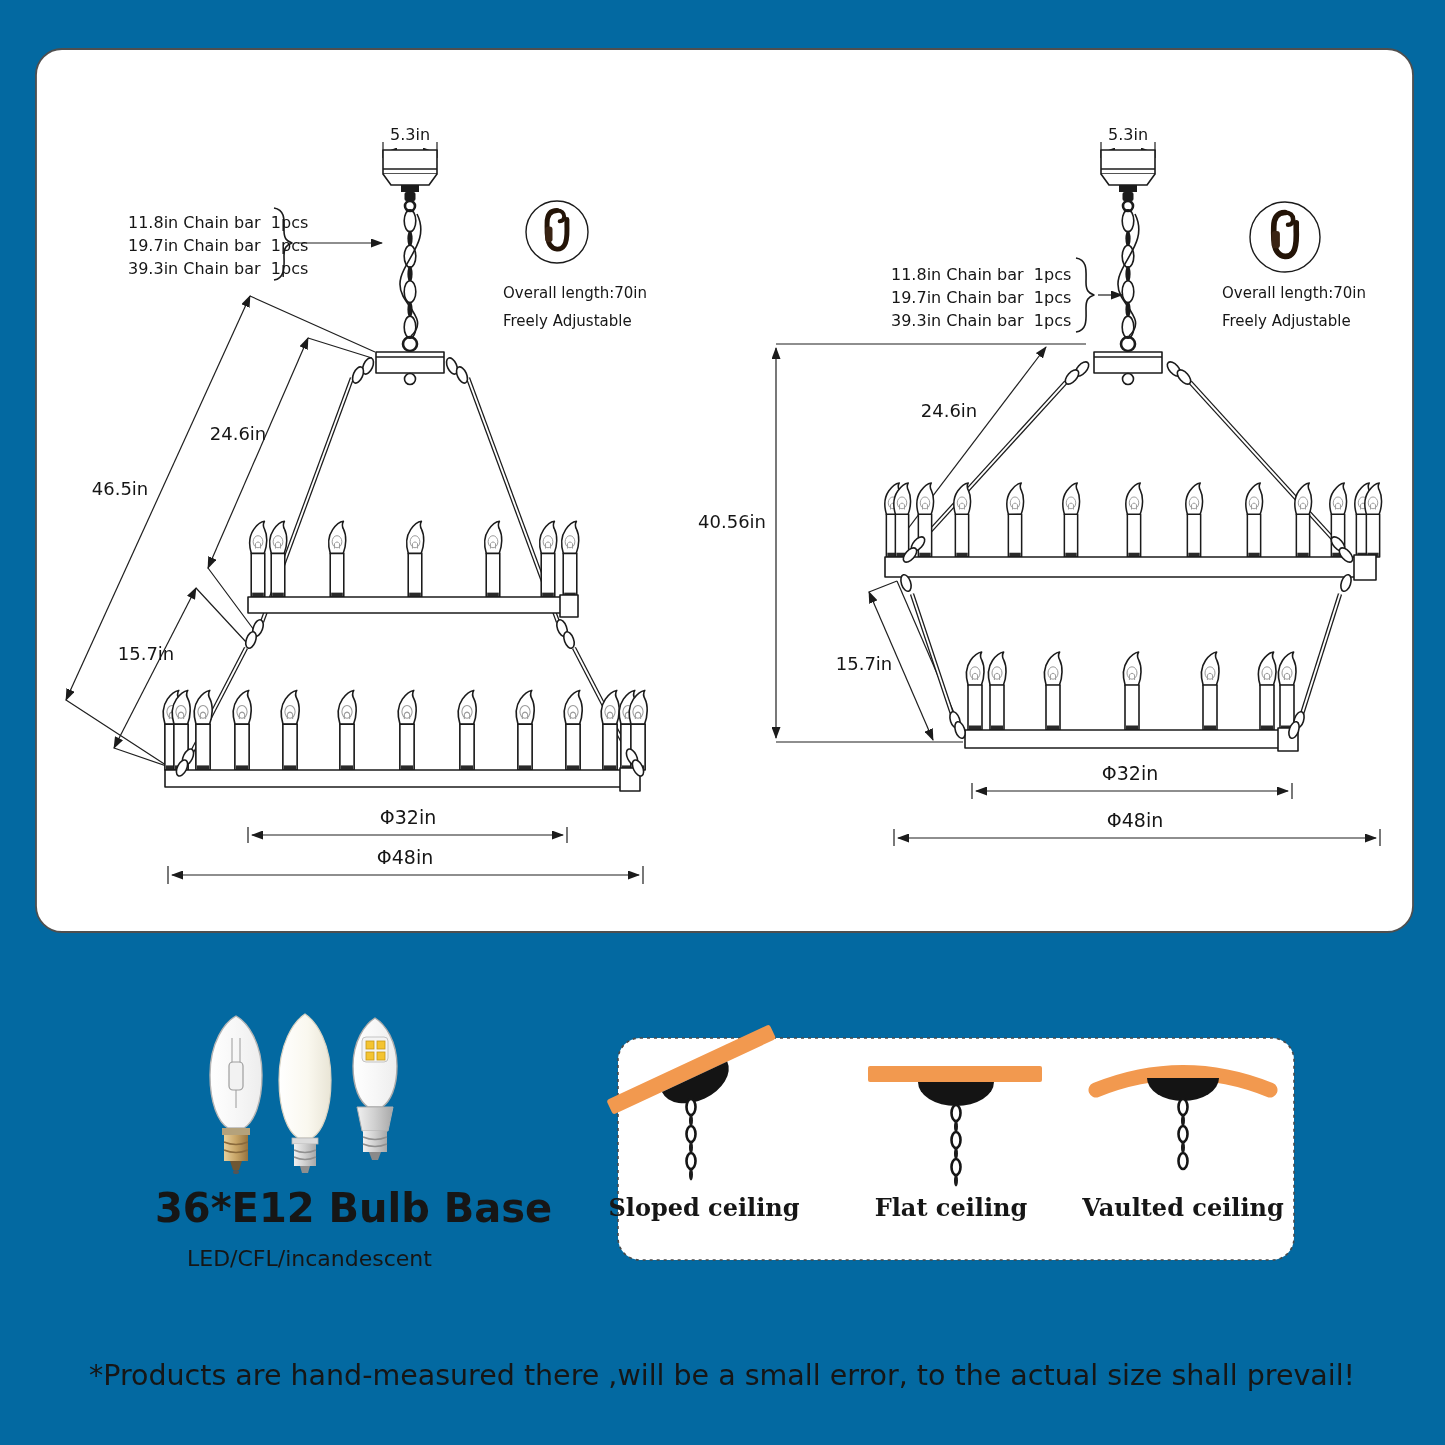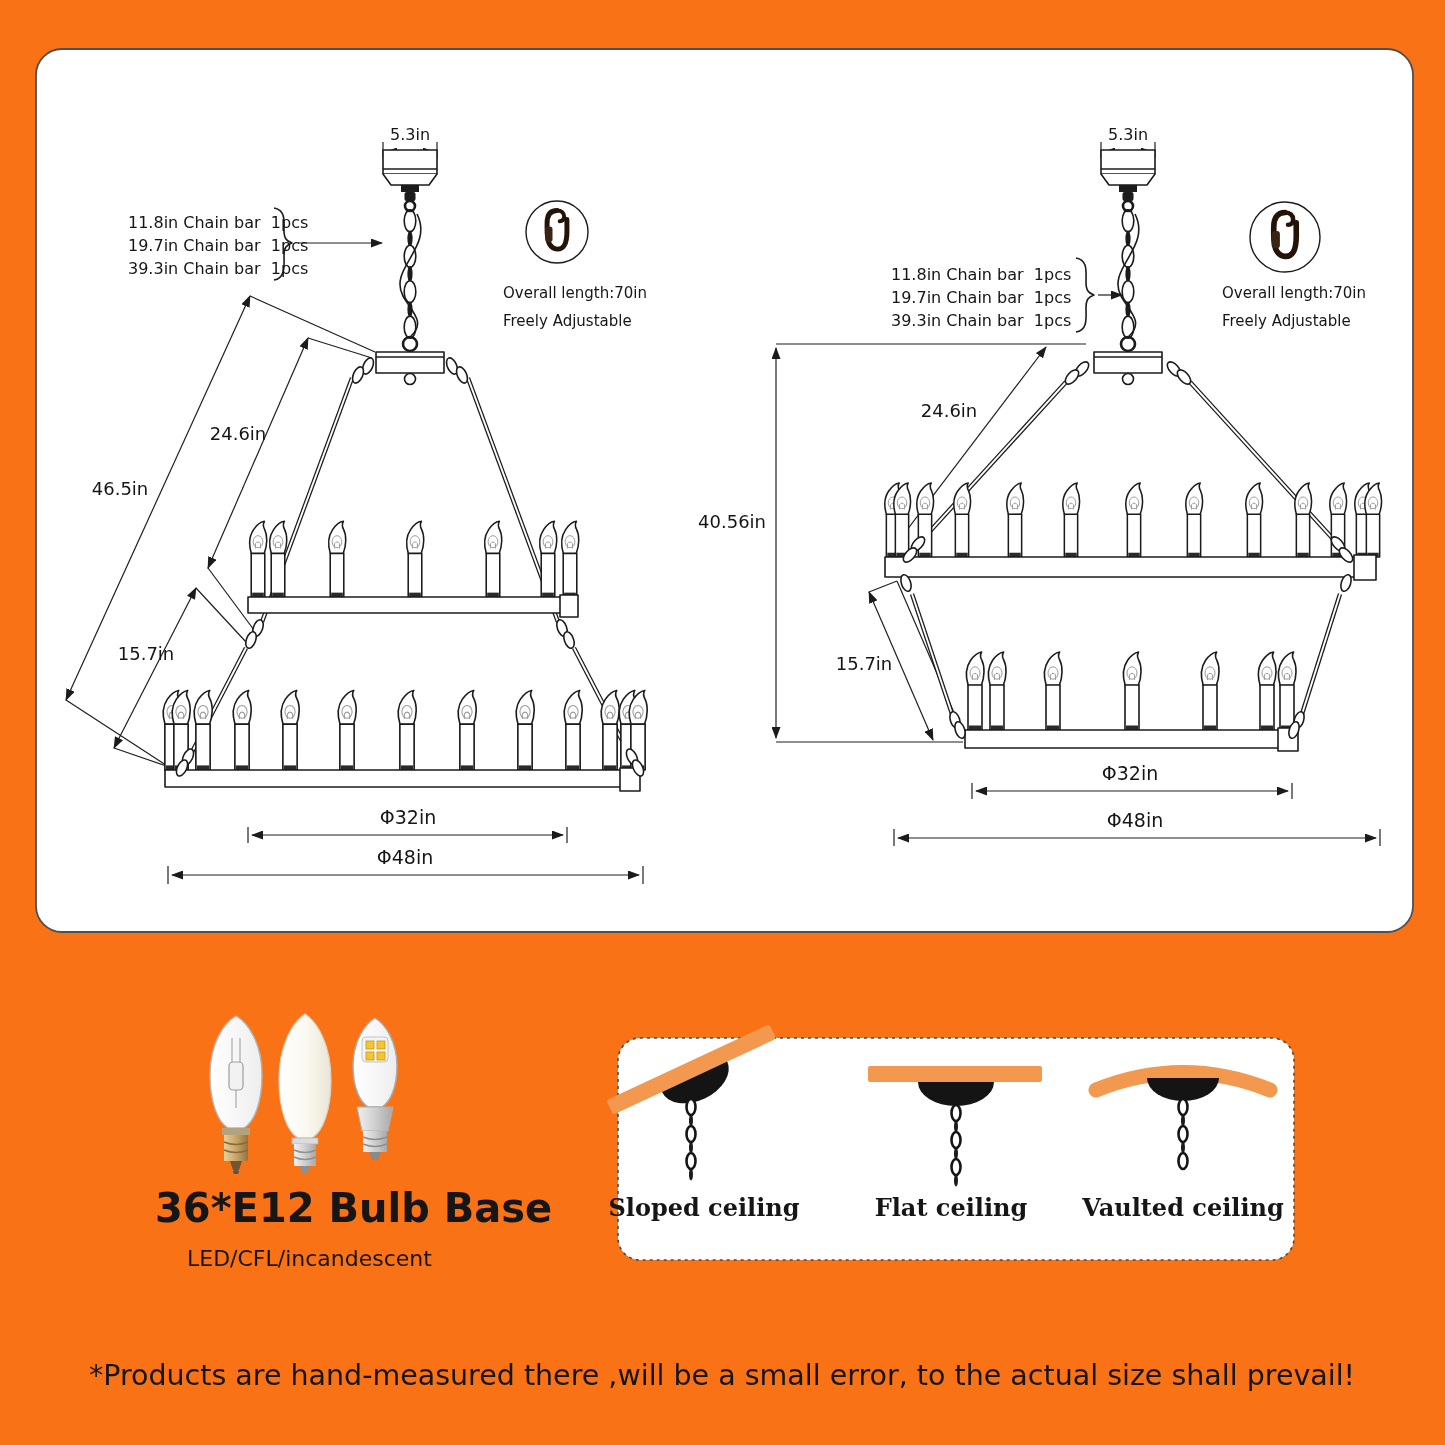--- a/index.html
+++ b/index.html
@@ -1,16 +1,16 @@
 <!DOCTYPE html>
 <html style="--line: #1b1b1b; --orange: #F2994F;"><head>
 <meta charset="utf-8">
 <style>
   html,body{margin:0;padding:0;background:#fff;}
-  #page{position:relative;width:1445px;height:1445px;background:#f97316;overflow:hidden;}
+  #page{position:relative;width:1445px;height:1445px;background:#0369a1;overflow:hidden;}
   #scene{position:absolute;left:0;top:0;}
   svg text{font-family:"DejaVu Sans",sans-serif;fill:#161616;white-space:pre;}
   .t15{font-size:15px;}
   .t16{font-size:16px;}
   .t18{font-size:18px;}
   .t19{font-size:19px;}
   .t28{font-size:28.5px;}
   .t40{font-size:40px;font-weight:bold;}
   .t22b{font-size:22px;}
   .serifb{font-family:"DejaVu Serif",serif;font-weight:bold;font-size:24px;}

